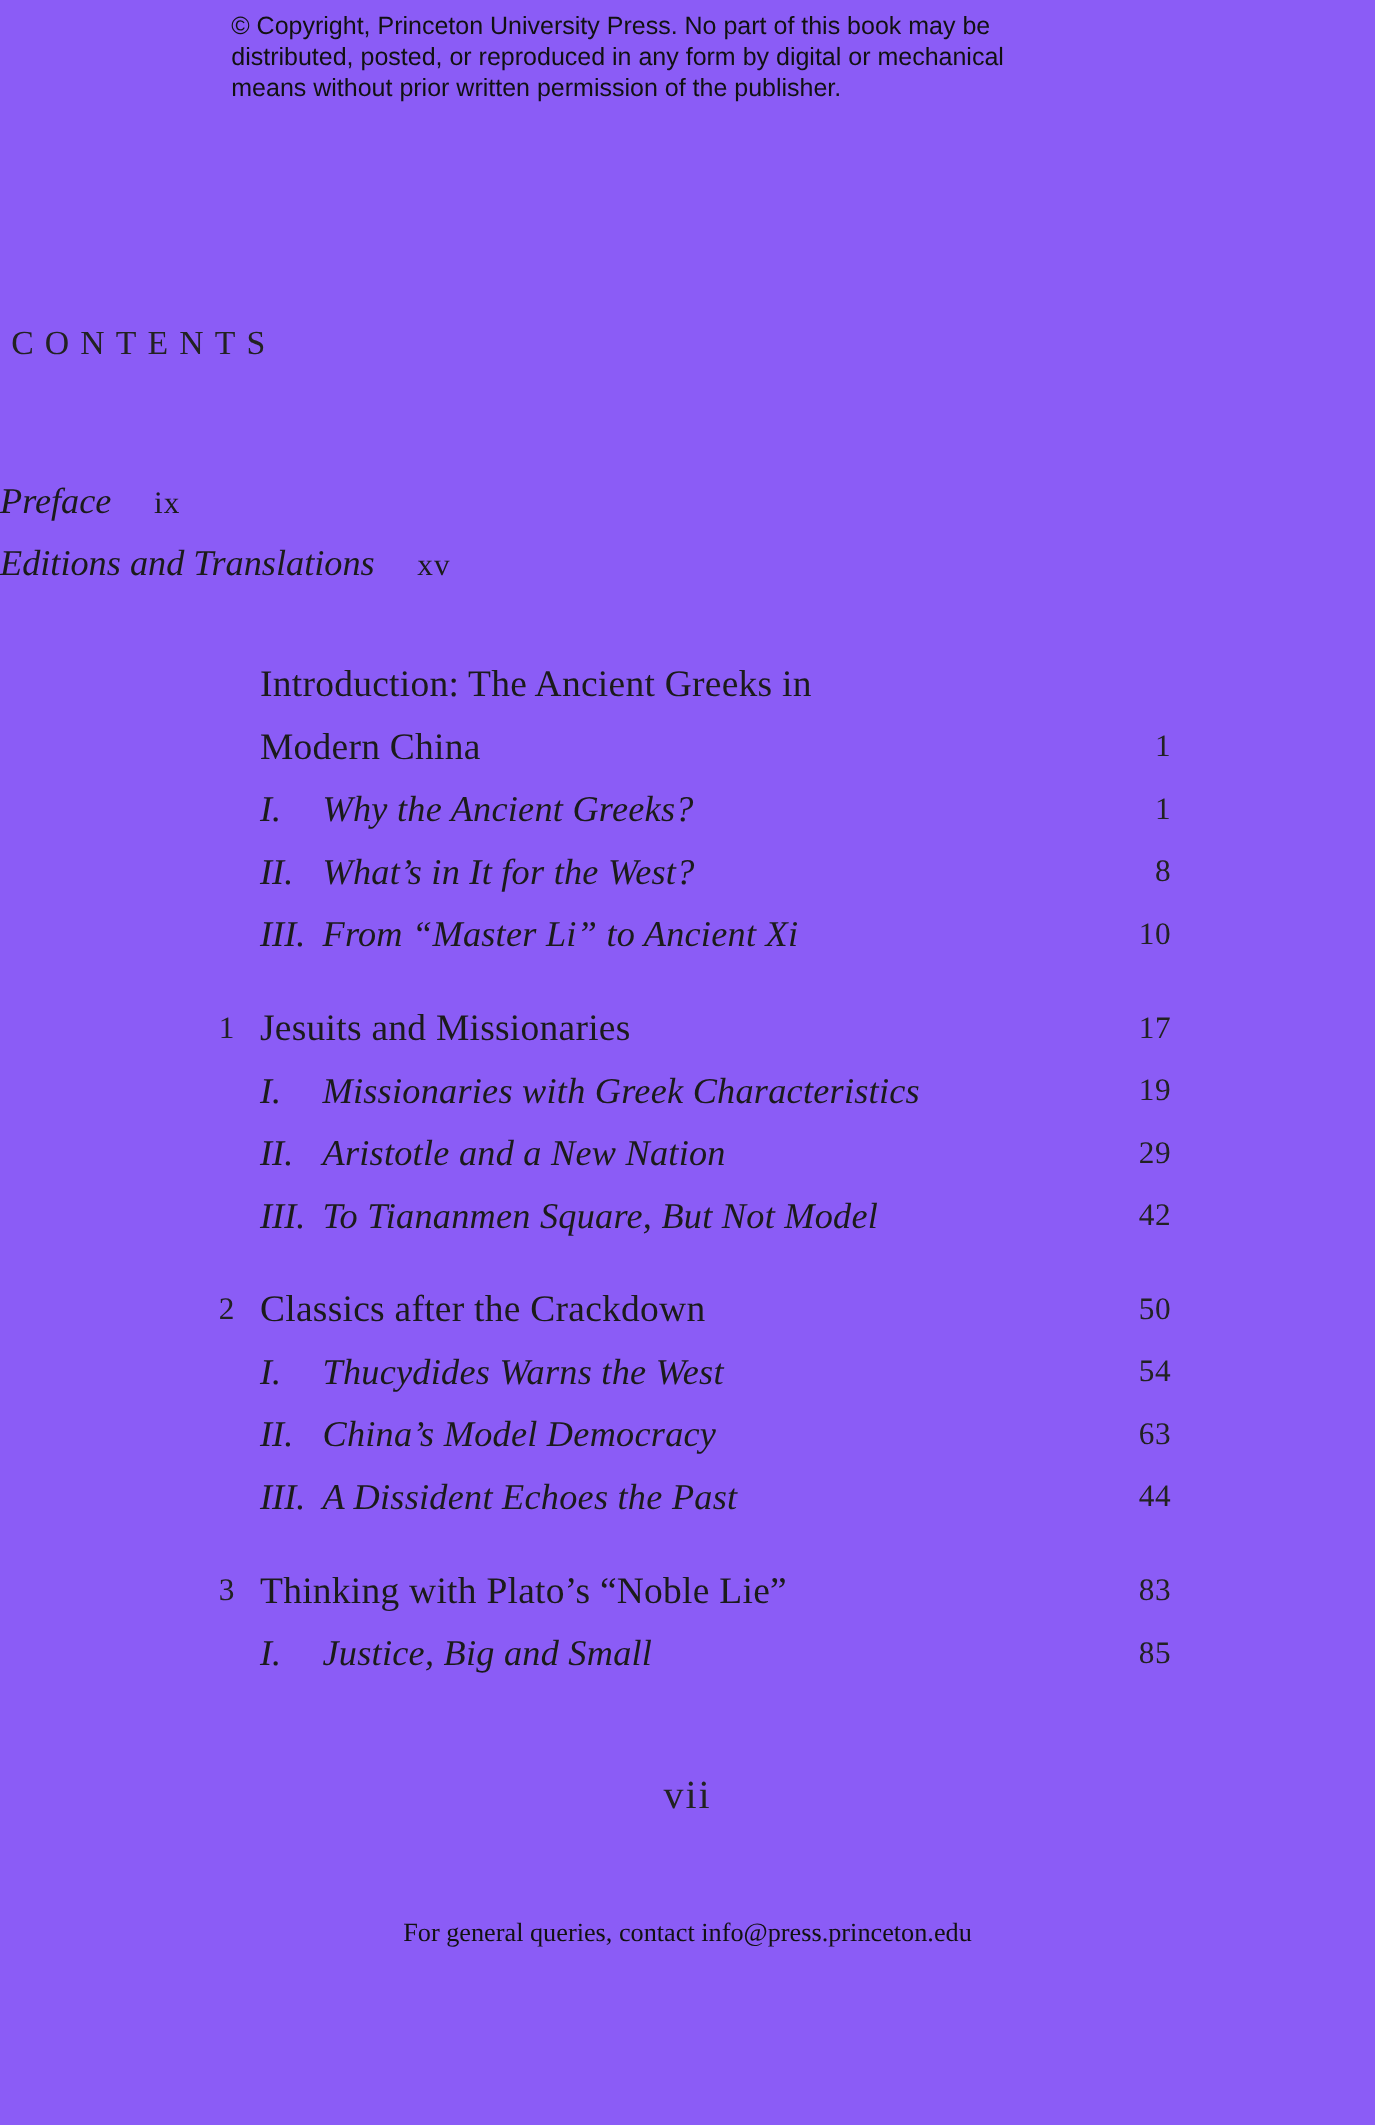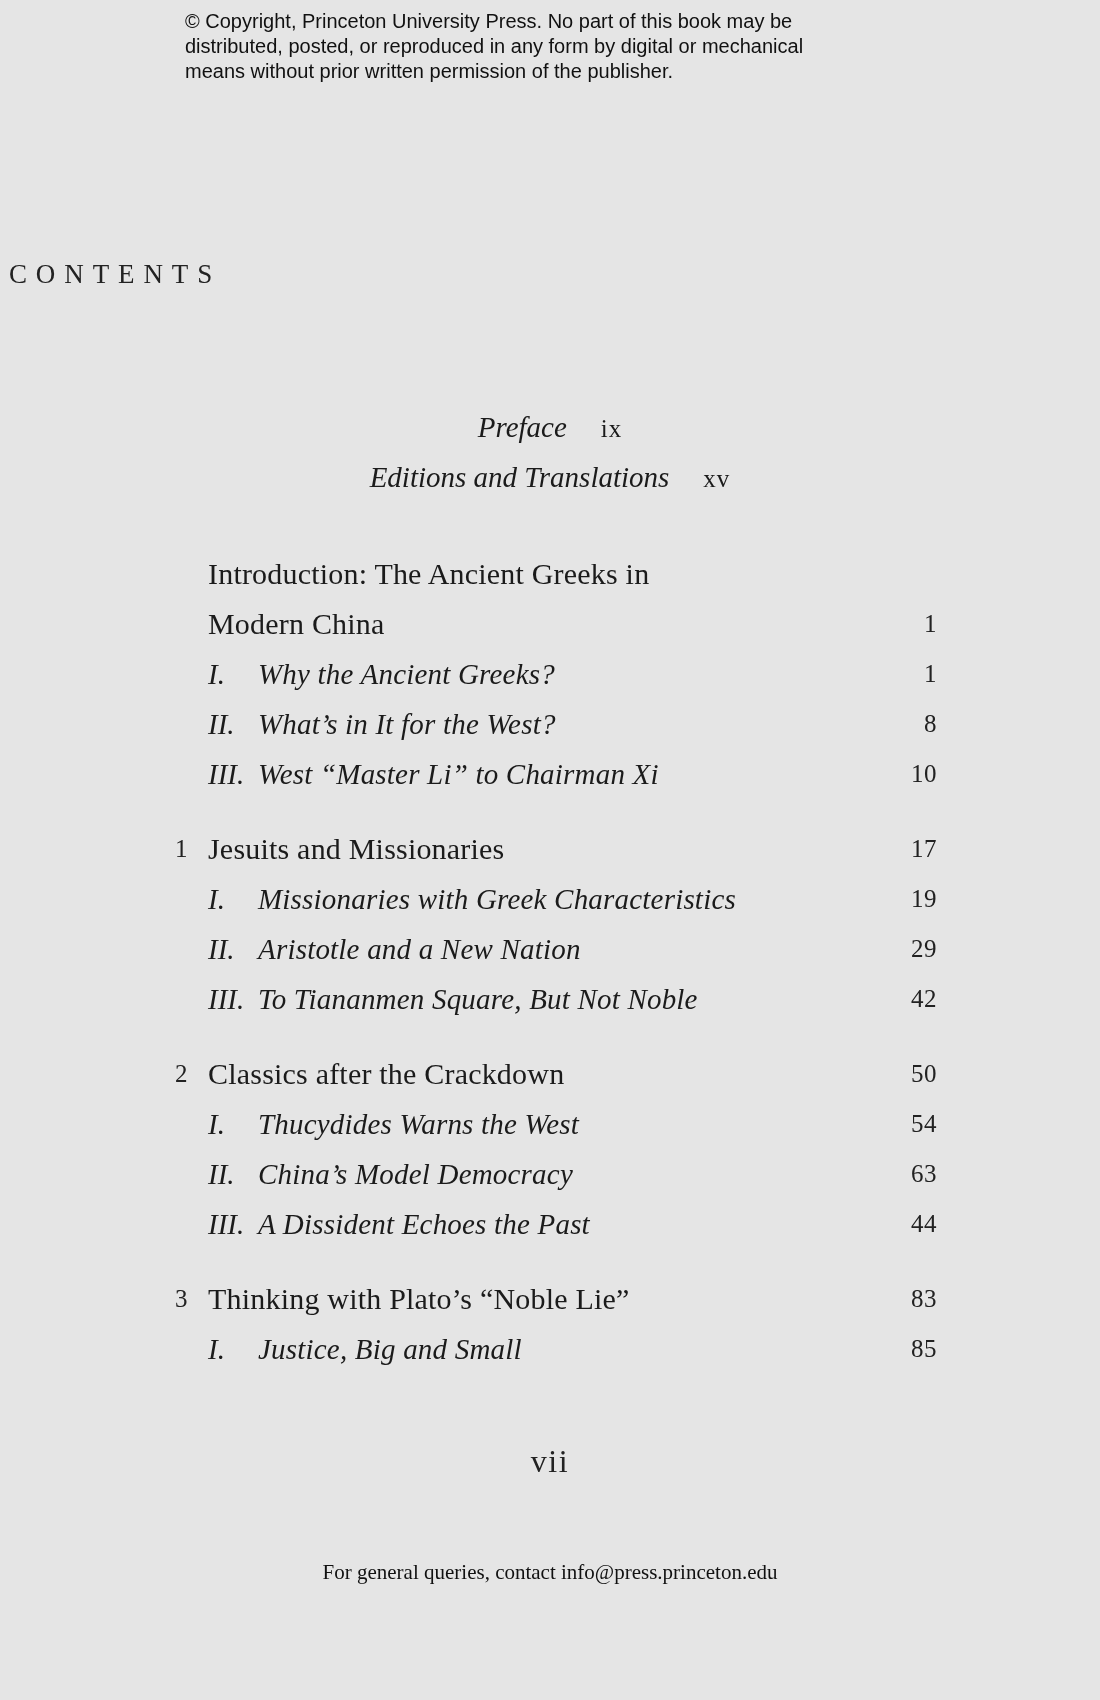--- a/index.html
+++ b/index.html
@@ -1,21 +1,21 @@
 <!DOCTYPE html>
 <html><head>
 <meta charset="utf-8">
 <style>
   html, body { margin: 0; padding: 0; background: #ffffff; }
   .page {
     position: relative;
     width: 1100px;
     height: 1700px;
     margin: 0 auto;
-    background: #e5e5e5;
+    background: #8b5cf6;
     color: #1b1b1b;
     overflow: hidden;
     font-family: "Liberation Serif", serif;
   }
   
   .copyright {
     margin: 0;
     padding-top: 9px;
     margin-left: 185px;
     width: 648px;
@@ -29,21 +29,21 @@
   .contents-title {
     margin: 174px 0 0 0;
     font-weight: 400;
     font-size: 27px;
     line-height: 32px;
     letter-spacing: 0.33em;
     padding-left: 0.33em;
     color: #222;
   }
   
-  .frontmatter { margin-top: 113px; text-align: center; }
+  .frontmatter { margin-top: 87px; }
   .fm-row { line-height: 48px; font-size: 29px; }
   .fm-title { font-style: italic; }
   .fm-page { font-size: 25px; margin-left: 34px; letter-spacing: 1px; }
   
   .toc { margin-left: 175px; width: 762px; margin-top: 46px; }
   .toc-group { margin-top: 25px; }
   .toc-group:first-child { margin-top: 0; font-family: Liberation Serif, serif; }
   .row { display: flex; align-items: flex-end; line-height: 50px; }
   .chnum {
     flex: 0 0 33px;
@@ -117,21 +117,21 @@
           <span class="sectitle">Why the Ancient Greeks?</span>
           <span class="pg">1</span>
         </div>
         <div class="row section">
           <span class="secnum">II.</span>
           <span class="sectitle">What’s in It for the West?</span>
           <span class="pg">8</span>
         </div>
         <div class="row section">
           <span class="secnum">III.</span>
-          <span class="sectitle">West “Master Li” to Chairman Xi</span>
+          <span class="sectitle">From “Master Li” to Ancient Xi</span>
           <span class="pg">10</span>
         </div>
       </div>
       <div class="toc-group">
         <div class="row chapter">
           <span class="chnum">1</span>
           <span class="chtitle">
             <span class="line">Jesuits and Missionaries</span>
           </span>
           <span class="pg">17</span>
@@ -141,21 +141,21 @@
           <span class="sectitle">Missionaries with Greek Characteristics</span>
           <span class="pg">19</span>
         </div>
         <div class="row section">
           <span class="secnum">II.</span>
           <span class="sectitle">Aristotle and a New Nation</span>
           <span class="pg">29</span>
         </div>
         <div class="row section">
           <span class="secnum">III.</span>
-          <span class="sectitle">To Tiananmen Square, But Not Noble</span>
+          <span class="sectitle">To Tiananmen Square, But Not Model</span>
           <span class="pg">42</span>
         </div>
       </div>
       <div class="toc-group">
         <div class="row chapter">
           <span class="chnum">2</span>
           <span class="chtitle">
             <span class="line">Classics after the Crackdown</span>
           </span>
           <span class="pg">50</span>

